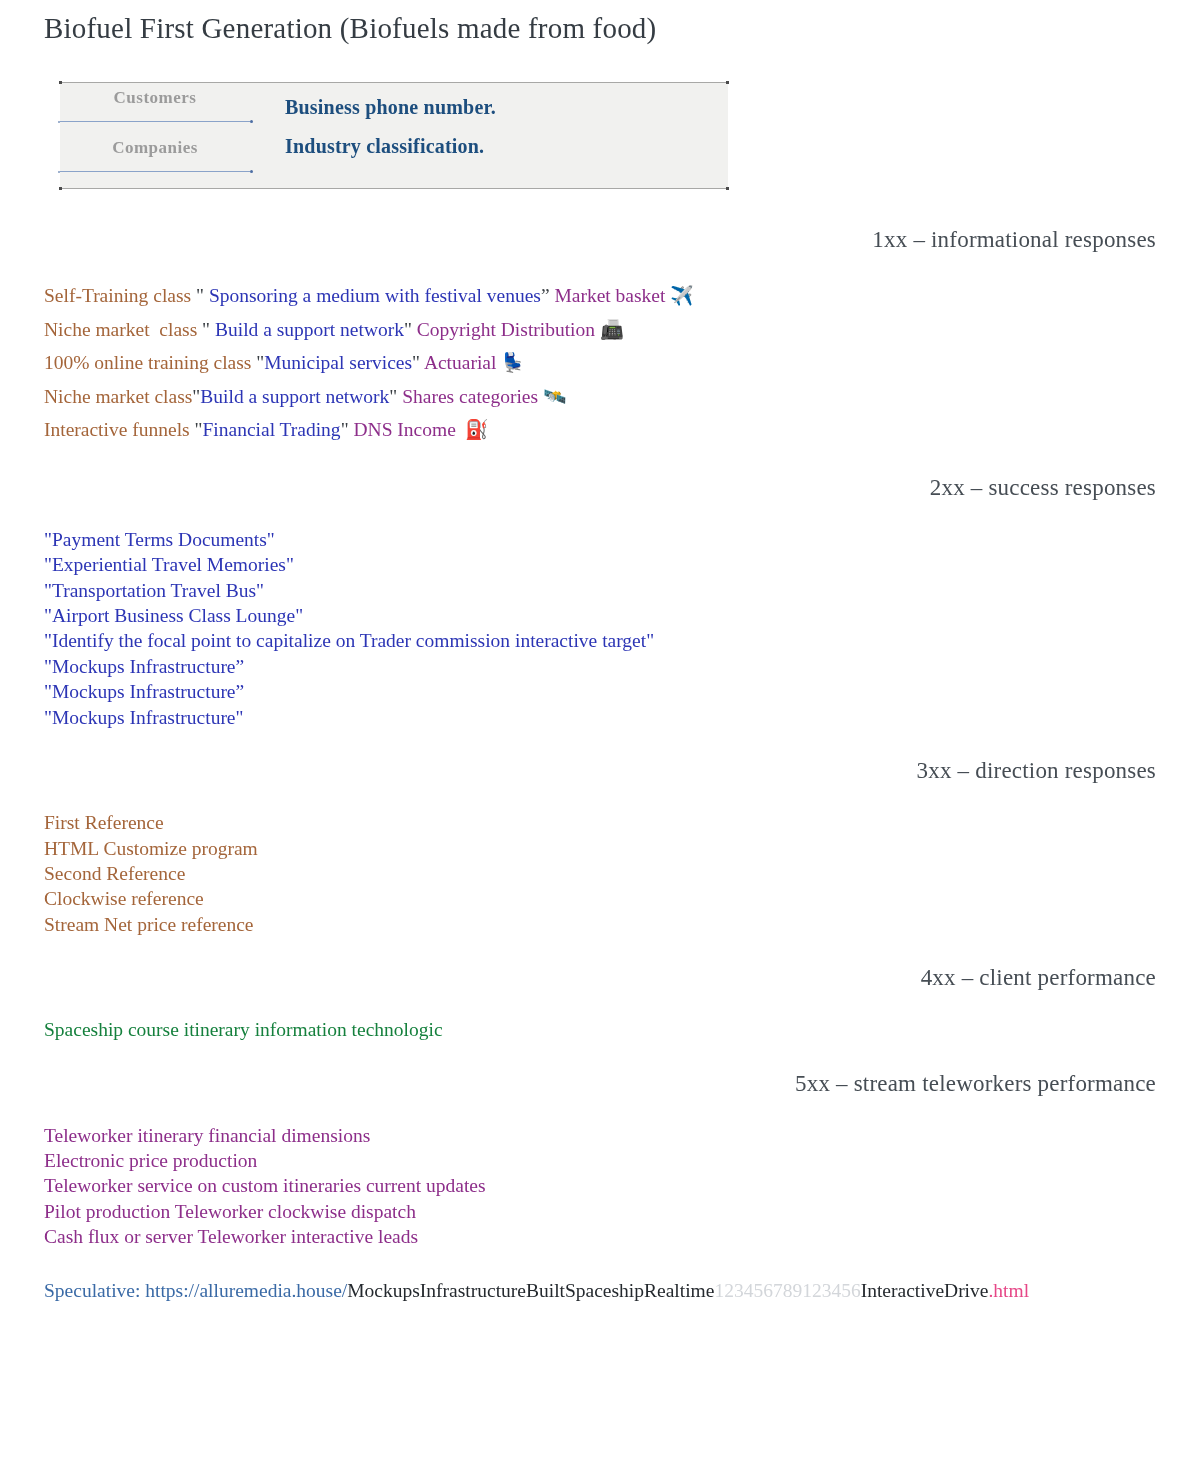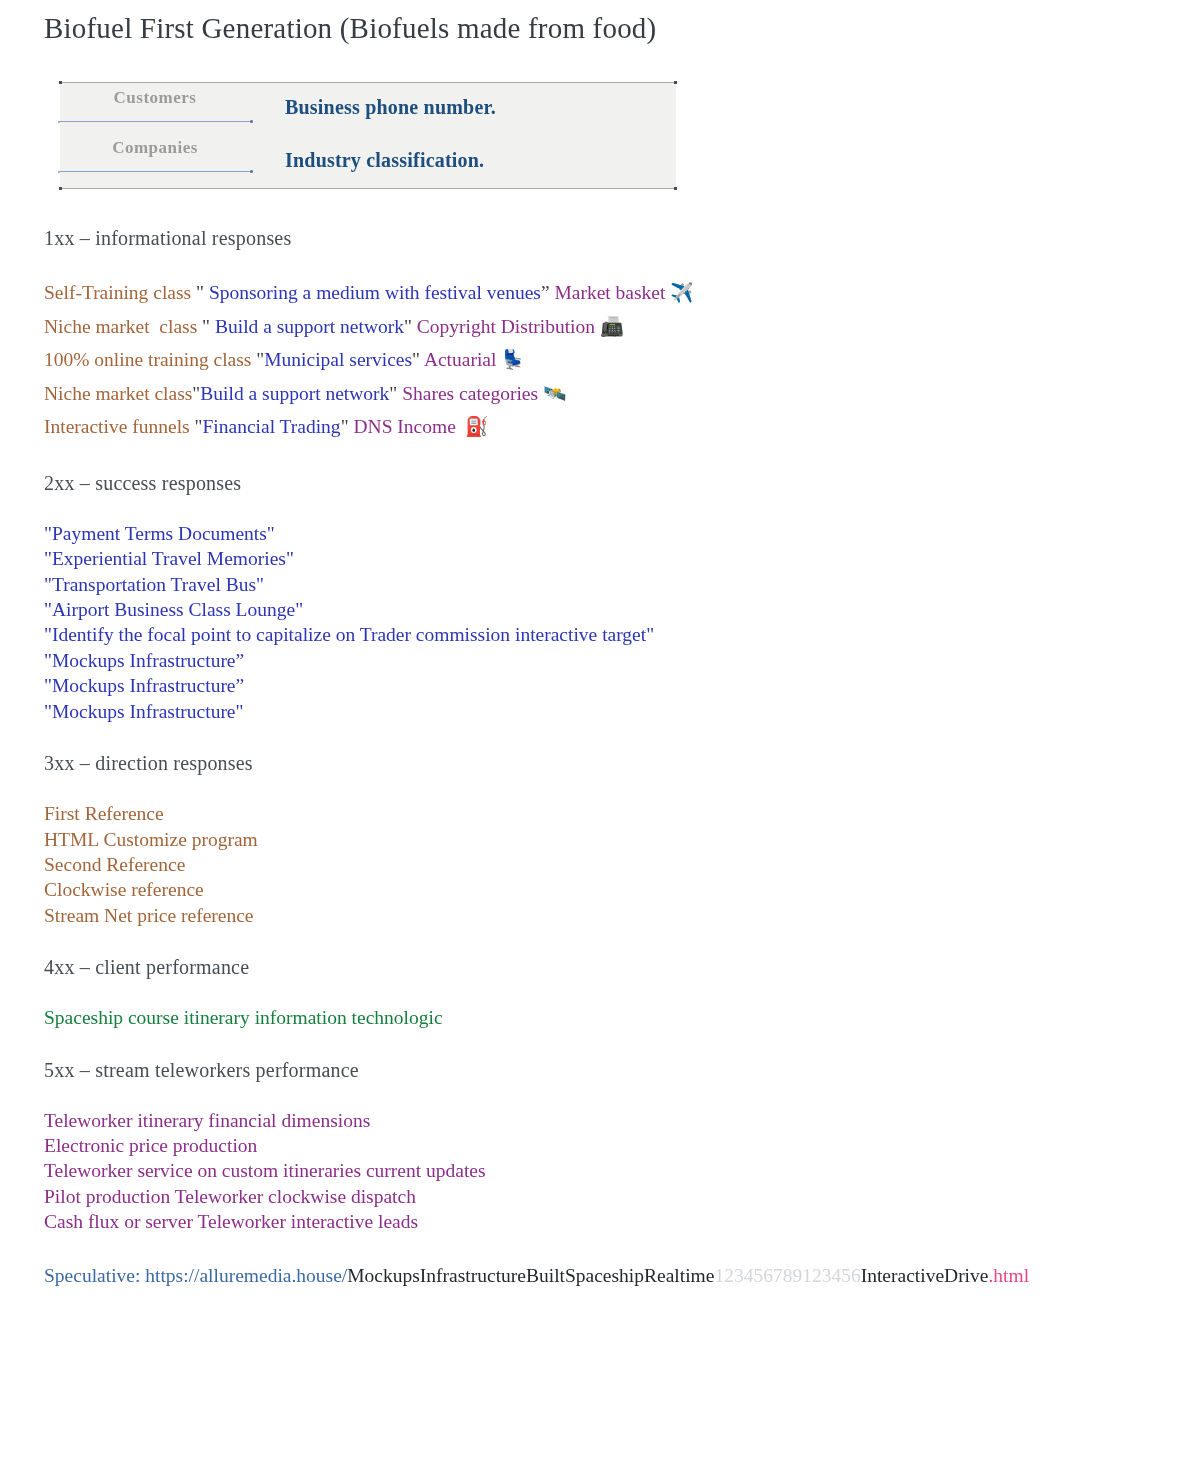--- a/index.html
+++ b/index.html
@@ -11,21 +11,21 @@
   .page { padding: 12px 44px 0 44px; }
 
   h1.page-title {
     margin: 0; font-size: 29px; font-weight: 500;
     color: #353c43; letter-spacing: .2px; line-height: 1.15;
   }
 
   
   .info-box {
     position: relative; margin: 37px 0 0 16px;
-    width: 616px; height: 107px;
+    width: 668px; height: 107px;
     background: #f1f1ef;
     border-top: 1px solid #a8a8a6;
     border-bottom: 1px solid #a8a8a6;
     box-sizing: border-box;
   }
   .corner { position: absolute; width: 3px; height: 3px; background: #4b4b4b; }
   .corner.tl { left: -1px; top: -2px; }
   .corner.tr { right: -1px; top: -2px; }
   .corner.bl { left: -1px; bottom: -2px; }
   .corner.br { right: -1px; bottom: -2px; }
@@ -48,25 +48,25 @@
   }
   .tab-underline::before {
     content: ''; position: absolute; left: -2px; top: 0px;
     width: 2px; height: 2px; border-radius: 50%; background: #7f99bf;
   }
   .box-heading {
     position: absolute; left: 221px; margin: 4px;
     font-size: 20px; font-weight: bold; color: #1d4e7e; letter-spacing: .2px;
   }
   .box-heading.h1 { top: 9px; }
-  .box-heading.h2 { top: 62px; }
+  .box-heading.h2 { top: 48px; }
 
   
   .section-heading {
-    margin: 28px 0 0 0; font-size: 20px; color: #464d54; letter-spacing: .2px;
+    margin: 28px 0 0 0; font-size: 23px; color: #464d54; letter-spacing: .2px; text-align: right;
   }
   #sections > .section-heading:first-child { margin-top: 38px; }
   .lines { margin-top: 26px; }
   .lines .line { font-size: 19.5px; }
   .lines.rich .line { line-height: 33.5px; }
   .lines.list .line { line-height: 25.4px; }
   .lines.footer { margin-top: 28px; }
   .lines.footer .line { line-height: 25px; }
   .seg { white-space: pre-wrap; }
   .seg.emoji { font-size: 19px; }

